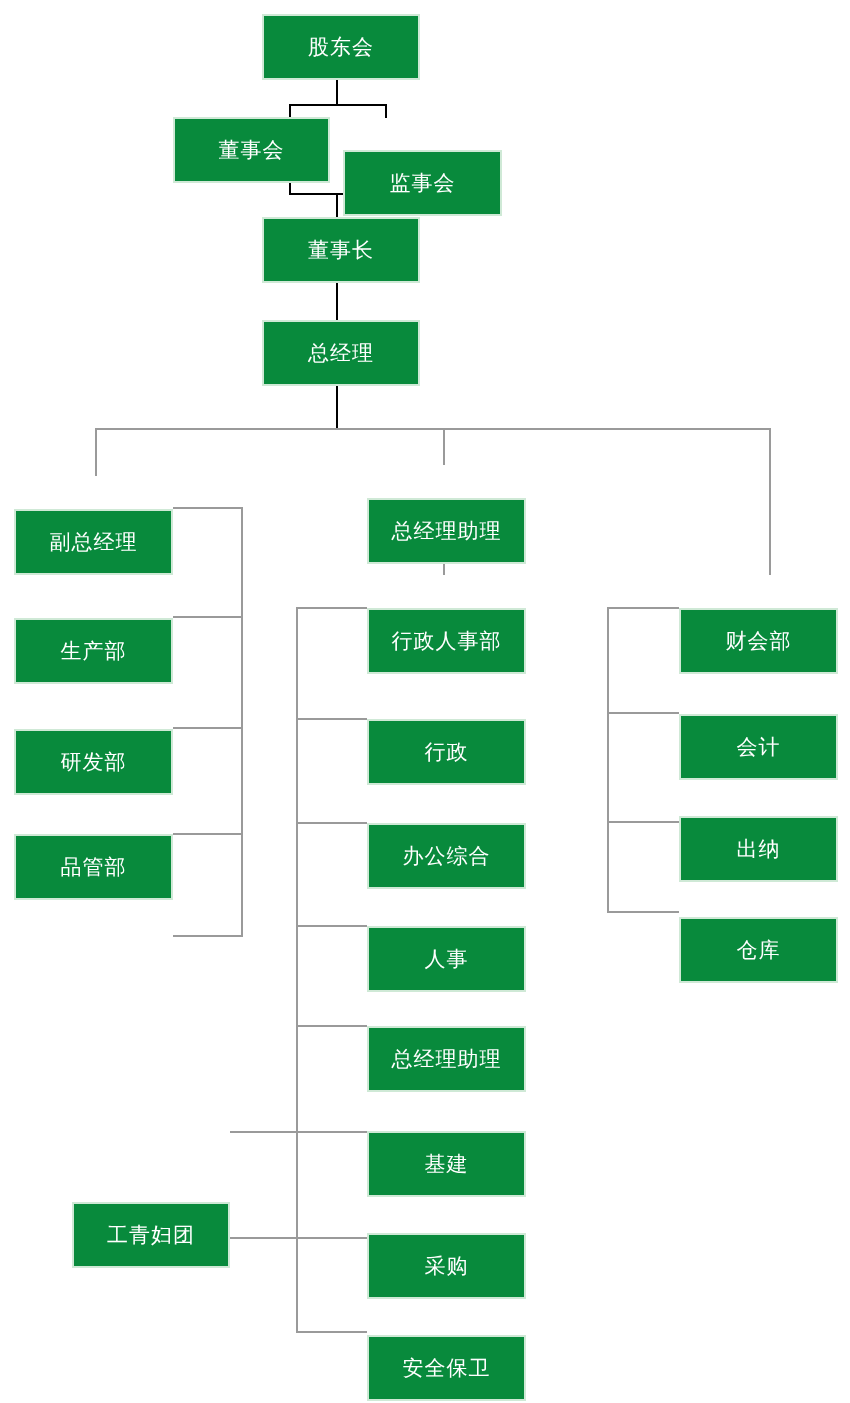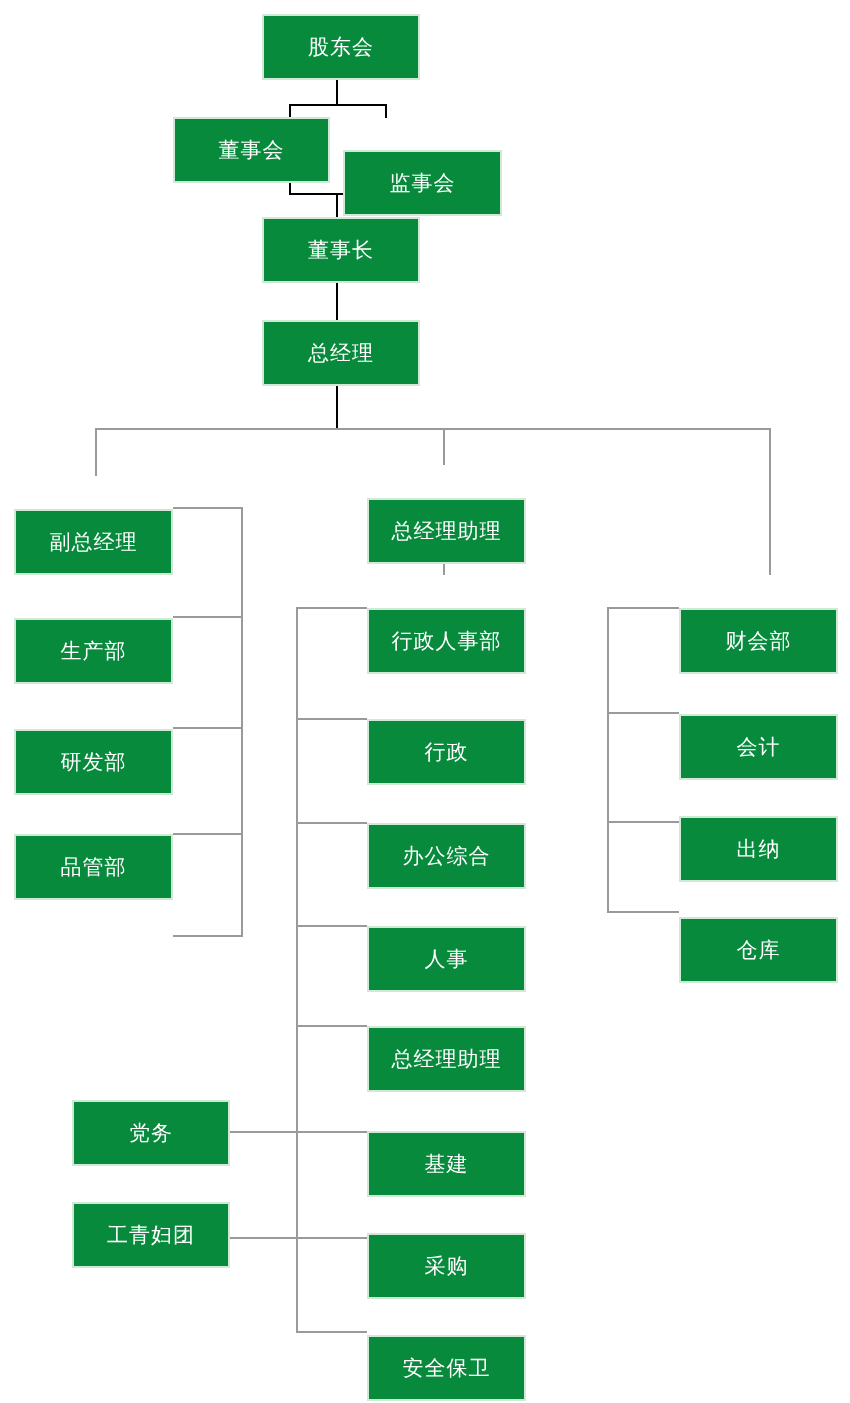--- a/index.html
+++ b/index.html
@@ -106,21 +106,20 @@
   <div class="node w159" style="left:367px;top:575px">行政人事部</div>
   <div class="node w159" style="left:367px;top:465px">总经理助理</div>
   <div class="node w159" style="left:367px;top:686px">行政</div>
   <div class="node w159" style="left:367px;top:790px">办公综合</div>
   <div class="node w159" style="left:367px;top:893px">人事</div>
   <div class="node w159" style="left:367px;top:993px">总经理助理</div>
   <div class="node w159" style="left:367px;top:1098px">基建</div>
   <div class="node w159" style="left:367px;top:1200px">采购</div>
   <div class="node w159" style="left:367px;top:1302px">安全保卫</div>
 
-  <div class="node" style="left:72px;top:1100px">党务</div>
   <div class="node" style="left:72px;top:1202px">工青妇团</div>
 
   <div class="node w159" style="left:679px;top:575px">财会部</div>
   <div class="node w159" style="left:679px;top:681px">会计</div>
   <div class="node w159" style="left:679px;top:783px">出纳</div>
   <div class="node w159" style="left:679px;top:884px">仓库</div>
 
 </div>
 
 </body></html>

